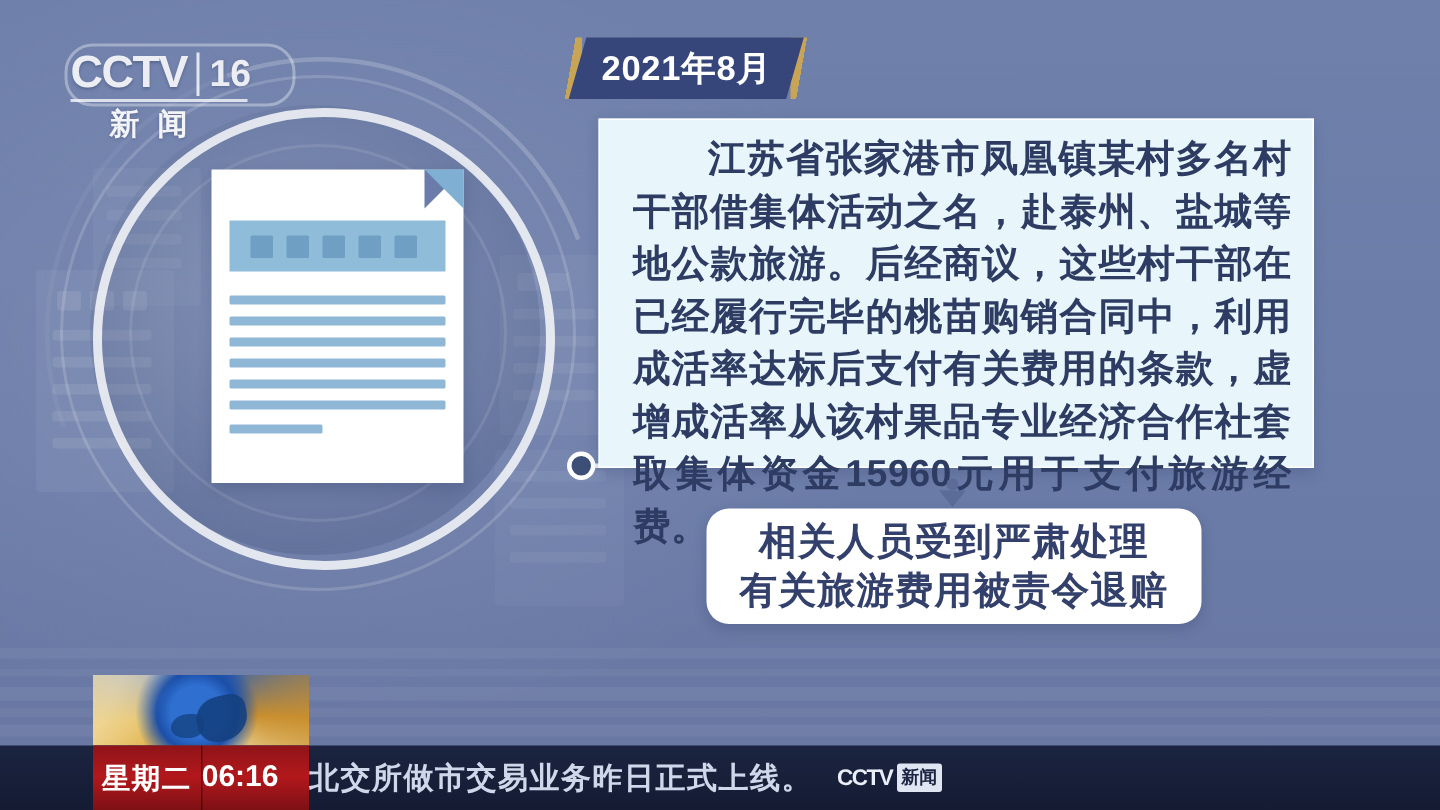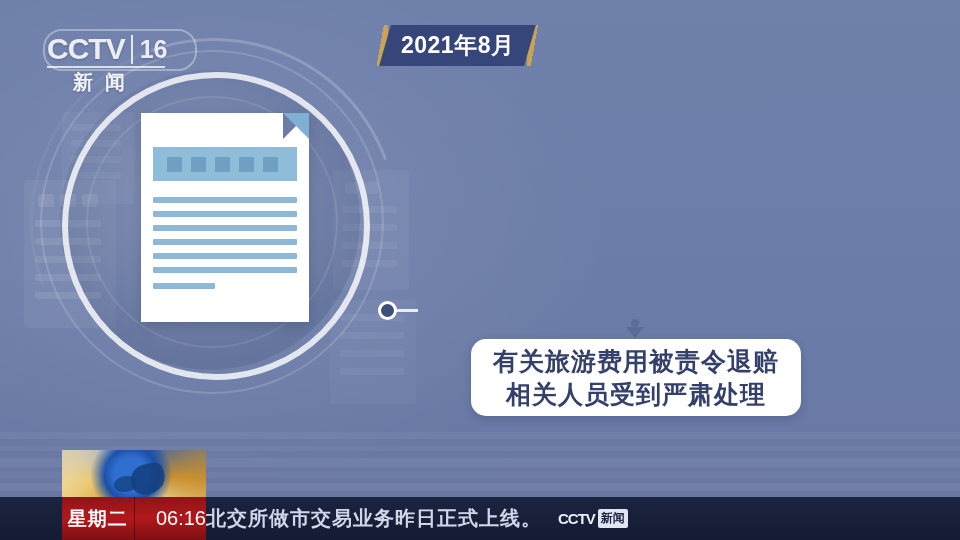--- a/index.html
+++ b/index.html
@@ -198,21 +198,21 @@
   .ticker-red{
     position:absolute;left:62px;top:0;width:144px;height:43px;
     background:linear-gradient(180deg,#8f1418 0%,#b2181c 48%,#7d1014 100%);
     display:flex;align-items:center;
   }
   .ticker-red .day{
     flex:1;text-align:center;color:#ffffff;font-size:19px;font-weight:700;letter-spacing:1px;
   }
   .ticker-red .sep{width:1px;height:43px;background:rgba(0,0,0,.40);}
   .ticker-red .time{
-    flex:1;text-align:right;color:#ffffff;font-size:20px;font-weight:400;letter-spacing:0;
+    flex:1;text-align:left;color:#ffffff;font-size:20px;font-weight:700;letter-spacing:0;
   }
   .ticker-feed{
     position:absolute;left:206px;top:0;height:43px;
     display:flex;align-items:center;gap:14px;white-space:nowrap;
     color:#cfd8ea;font-size:20px;font-weight:700;letter-spacing:1px;text-align:center;
   }
   .feed-logo{
     display:inline-flex;align-items:center;gap:3px;
     padding:1px 2px;
   }
@@ -308,29 +308,32 @@
   </div>
 
   <div class="date-badge">
     <div class="slash"></div>
     <div class="body">
       <span>2021年8月</span>
     </div>
     <div class="slash right"></div>
   </div>
 
+  <div class="panel">
+    <div class="panel-text">江苏省张家港市凤凰镇某村多名村干部借集体活动之名，赴泰州、盐城等地公款旅游。后经商议，这些村干部在已经履行完毕的桃苗购销合同中，利用成活率达标后支付有关费用的条款，虚增成活率从该村果品专业经济合作社套取集体资金15960元用于支付旅游经费。</div>
+  </div>
 
   <div class="arrow">
     <div class="d"></div>
     <div class="t"></div>
   </div>
 
   <div class="callout">
+    <div>相关人员受到严肃处理</div>
     <div>有关旅游费用被责令退赔</div>
-    <div>相关人员受到严肃处理</div>
   </div>
 
   <div class="globe">
     <div class="land"></div>
     <div class="land2"></div>
     <div class="sheen"></div>
   </div>
 
   <div class="ticker">
     <div class="ticker-feed">

